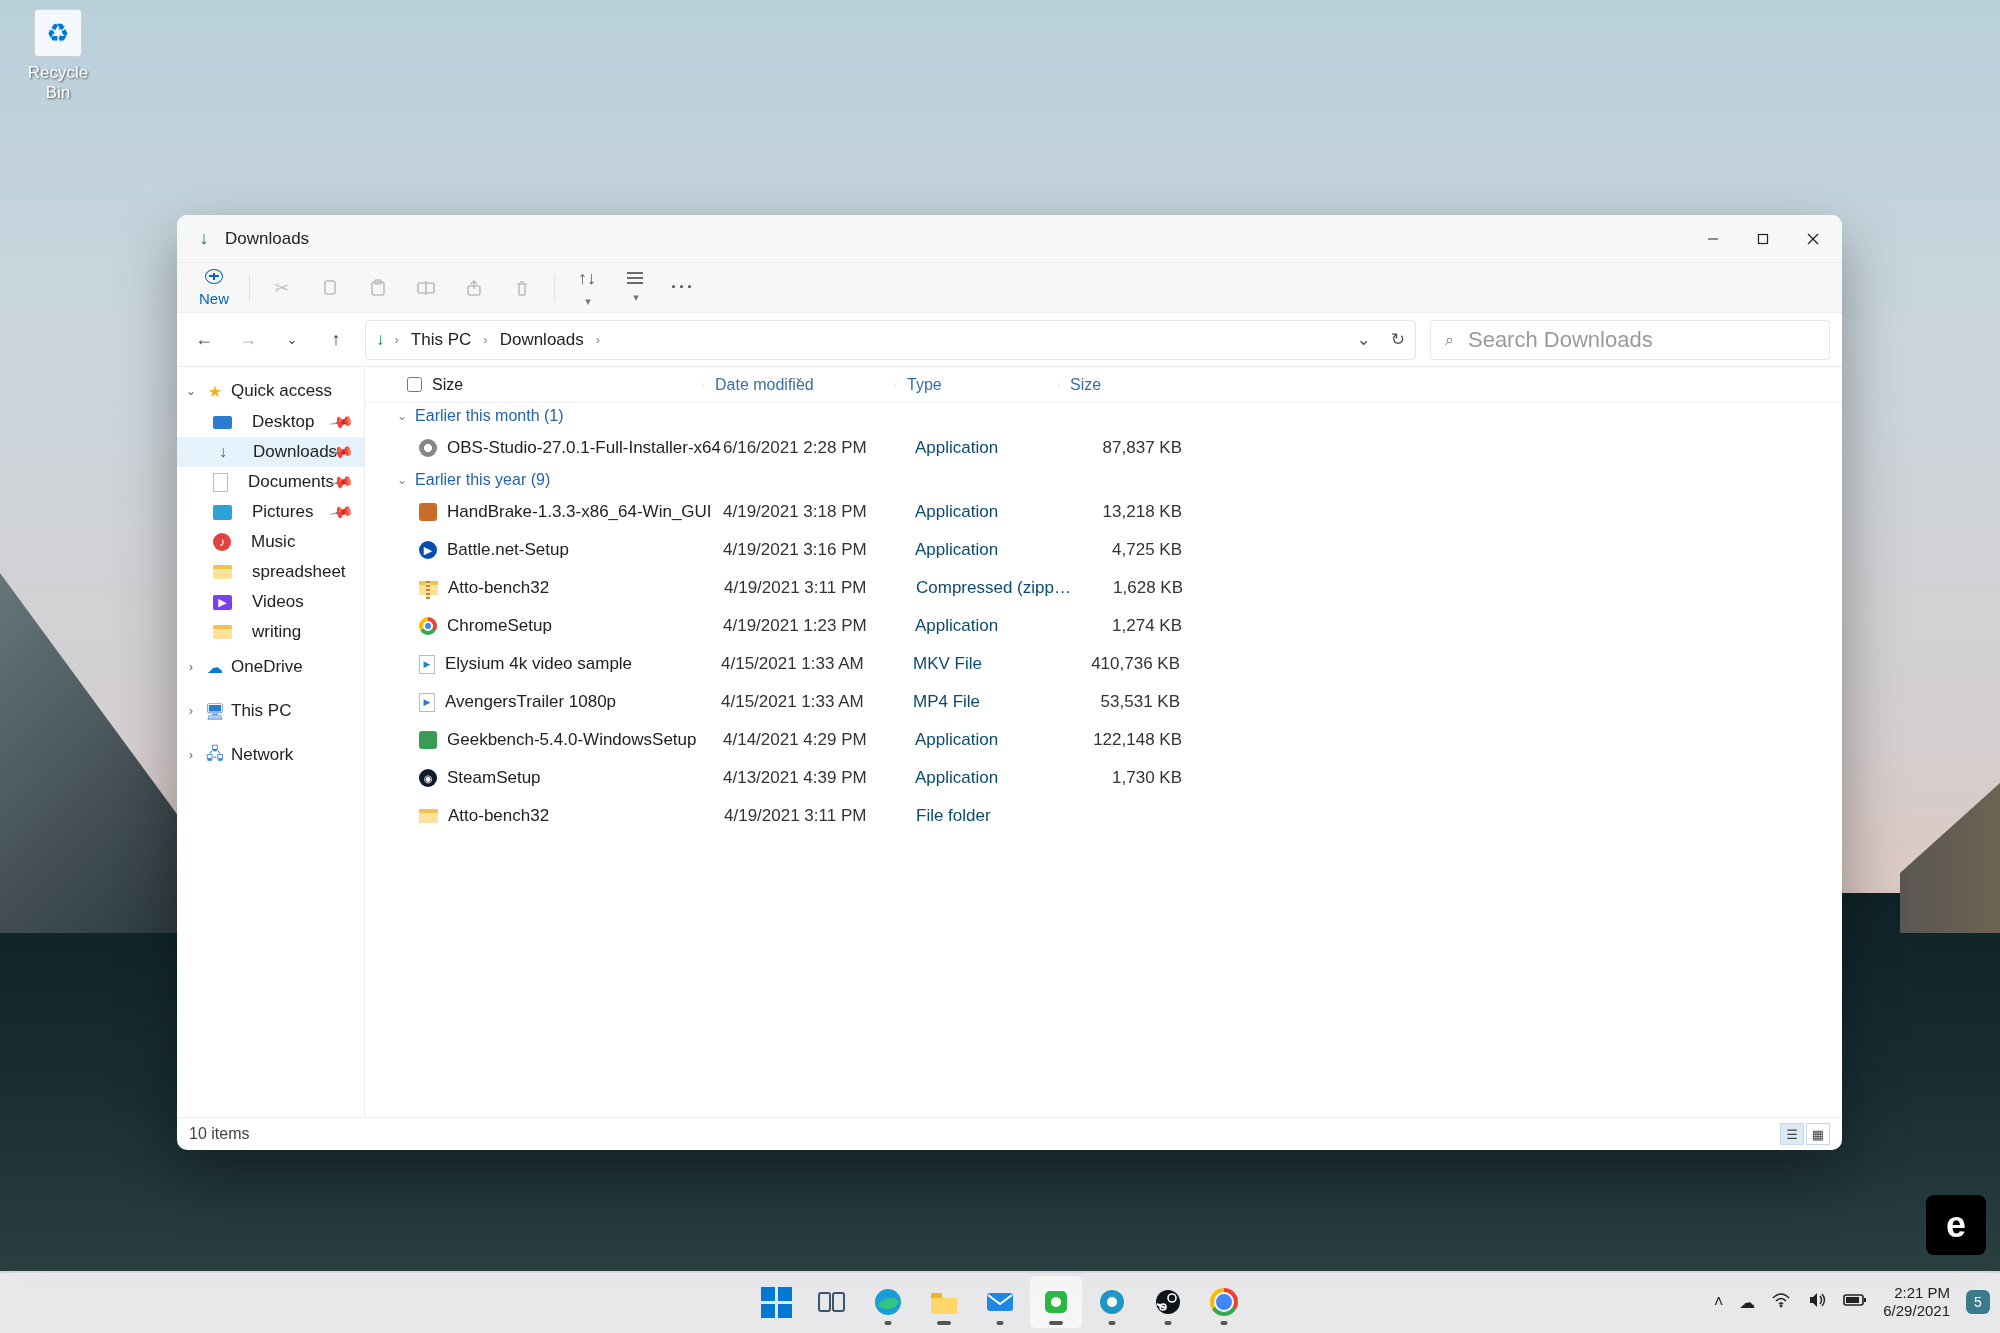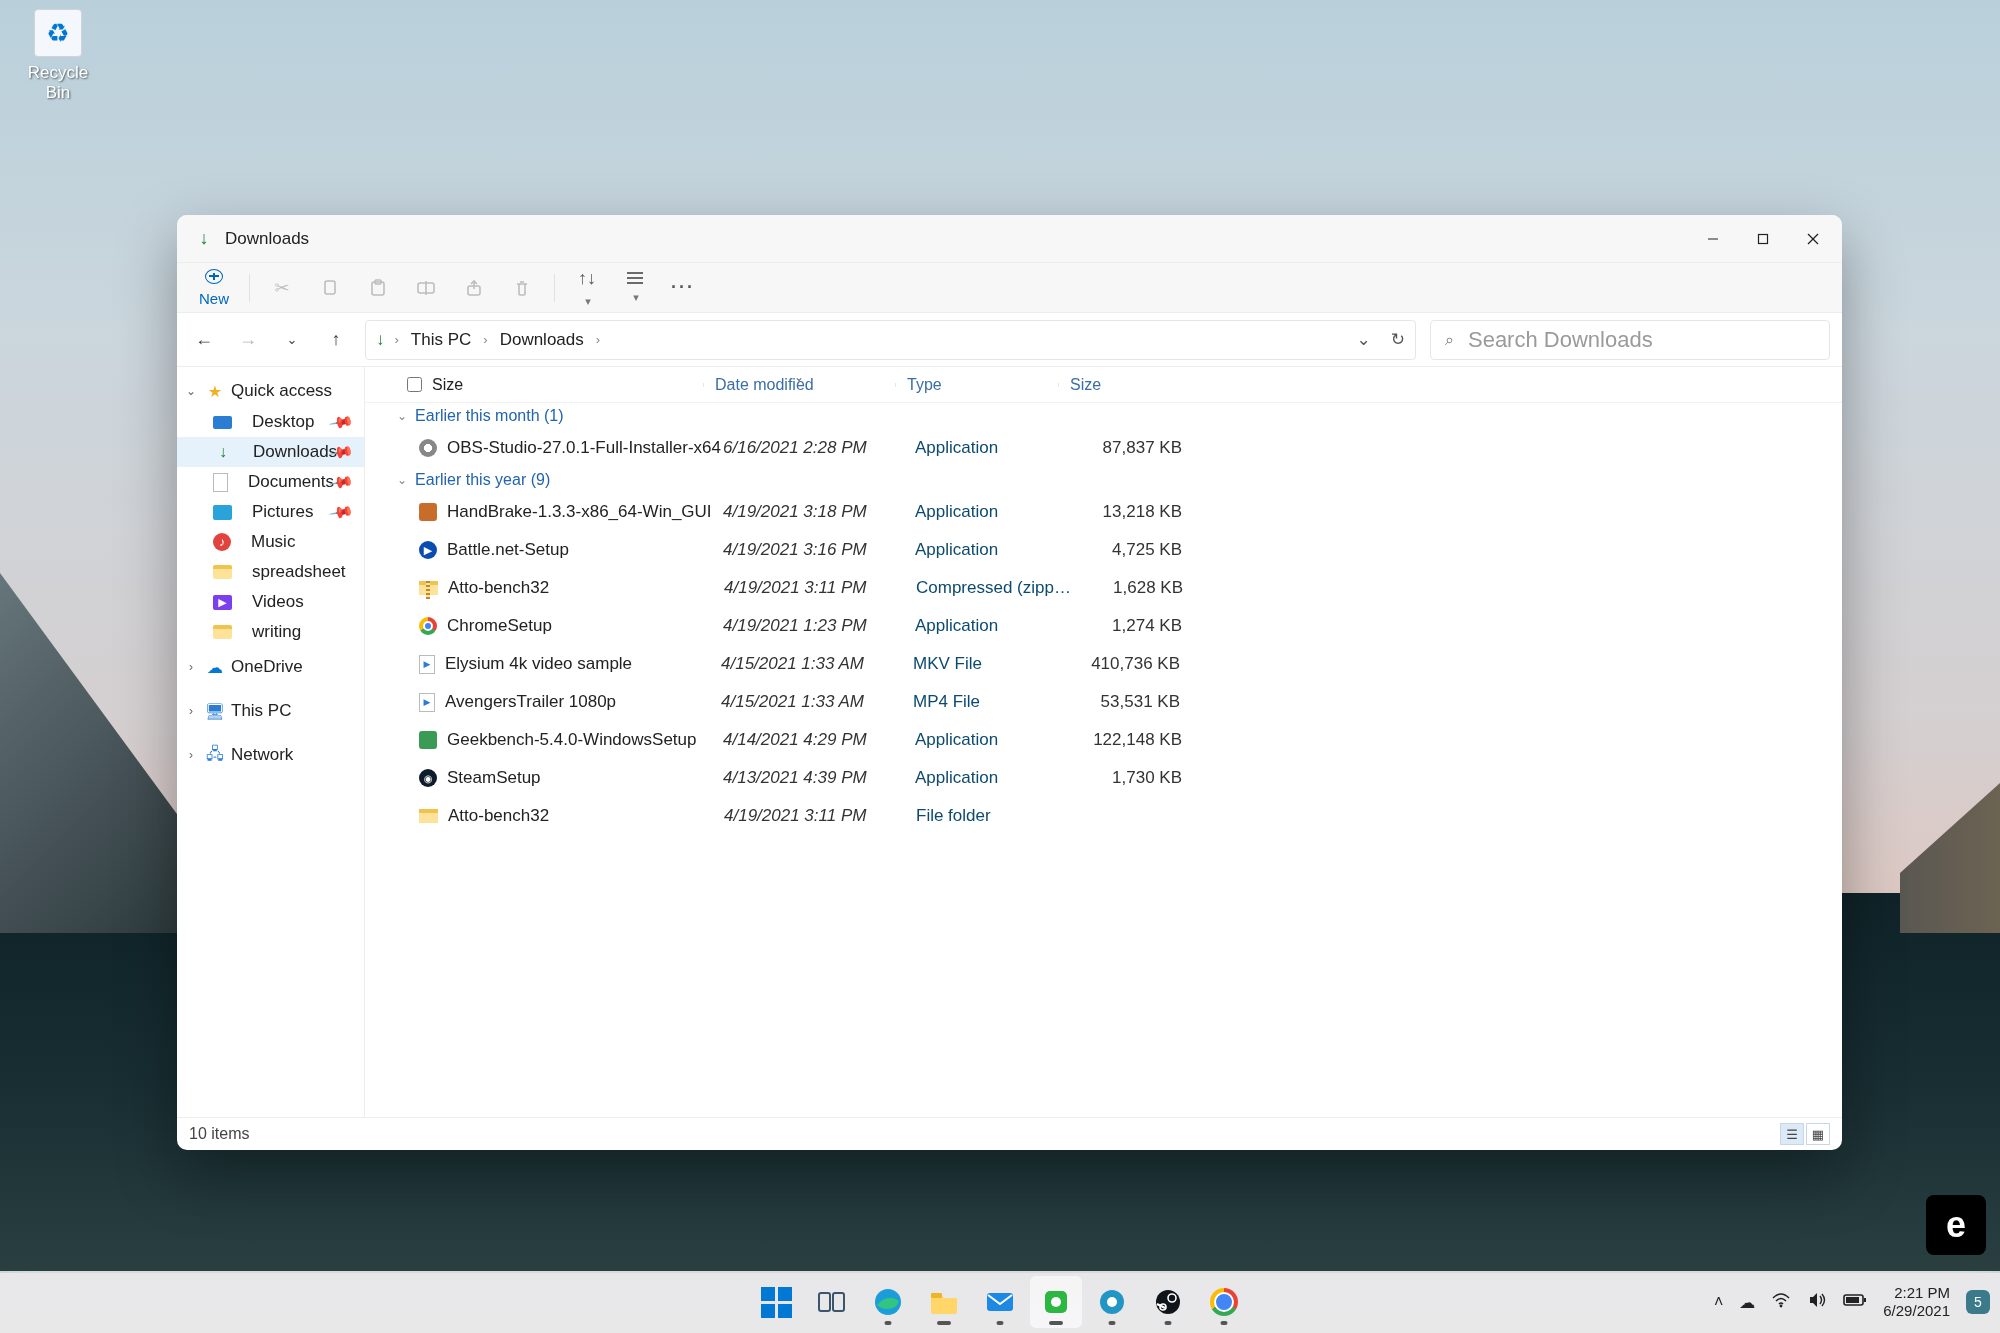--- a/index.html
+++ b/index.html
@@ -86,21 +86,21 @@
   .col.size { width:118px; text-align:left; }
   .col + .col::before { content:""; position:absolute; left:0; top:7px; bottom:7px; width:1px; background:#e7e7e7; }
   .sort-ind { position:absolute; top:-6px; left:50%; transform:translateX(-50%); font-size:12px; color:#666; }
 
   .filelist { flex:1; overflow:auto; padding-bottom:6px; }
   .group-head { display:flex; align-items:center; gap:8px; padding:4px 10px 4px 32px; color:#2264ad; font-size:16px; cursor:pointer; }
   .group-head .gchev { color:#888; font-size:12px; }
   .row { display:flex; align-items:center; height:38px; padding-left:54px; font-size:17px; color:#222; cursor:pointer; }
   .row .fico { width:22px; height:22px; margin-right:10px; display:flex; align-items:center; justify-content:center; }
   .row .name { width:276px; white-space:nowrap; overflow:hidden; text-overflow:ellipsis; }
-  .row .date { width:192px; color:#333;font-style:italic; }
+  .row .date { width:192px; color:#333; }
   .row .type { width:163px; color:#0c4a6e; white-space:nowrap; overflow:hidden; text-overflow:ellipsis; }
   .row .size { width:118px; text-align:right; color:#333; padding-right:14px; }
   .fico.app { background:radial-gradient(circle,#fff 30%,#888 31%,#888 100%); border-radius:50%; width:18px; height:18px; }
   .fico.zip { background:#ffe29a; border-top:4px solid #f0c34d; width:19px; height:14px; position:relative; }
   .fico.zip::after { content:""; position:absolute; left:7px; top:-4px; width:4px; height:18px; background:repeating-linear-gradient(#c0882f 0 2px,#ffe29a 2px 4px); }
   .fico.mkv, .fico.mp4 { background:#fff; border:1px solid #bbb; width:16px; height:19px; position:relative; }
   .fico.mkv::after, .fico.mp4::after { content:"▶"; position:absolute; inset:0; display:flex; align-items:center; justify-content:center; font-size:9px; color:#2b7cd3; }
   .fico.folder { background:#ffe29a; border-top:4px solid #f0c34d; width:19px; height:14px; }
   .fico.blue { background:#0a4db2; border-radius:50%; width:18px; height:18px; color:#fff; font-size:11px; display:flex;align-items:center;justify-content:center; }
   .fico.hb { background:#c76c29; width:18px; height:18px; border-radius:3px; }

